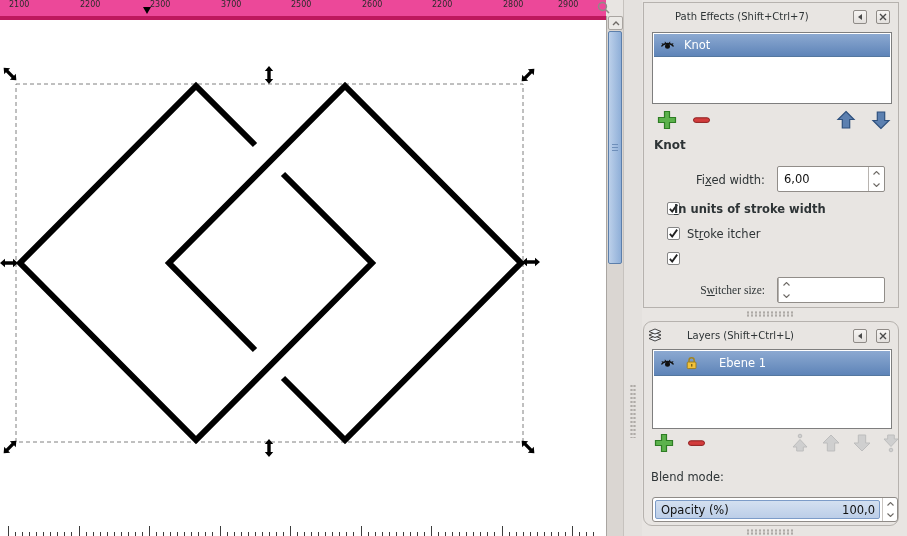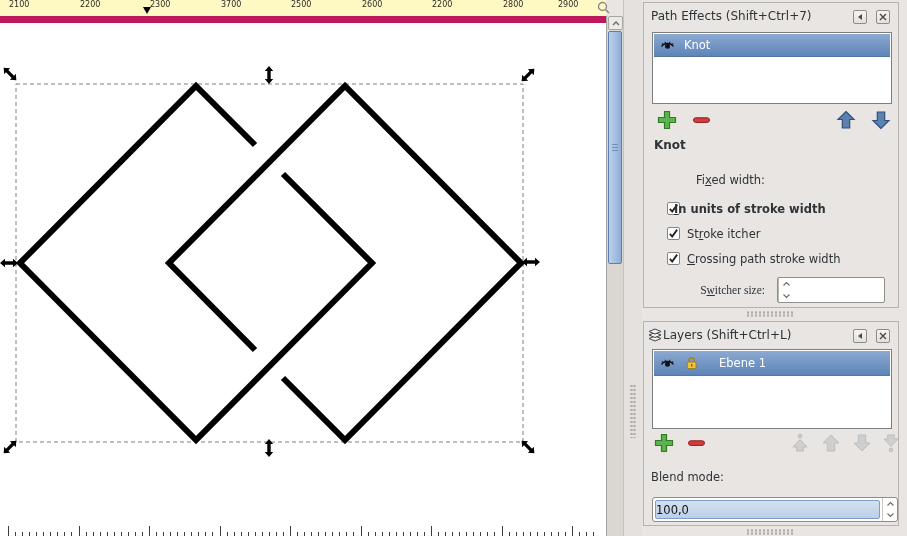--- a/index.html
+++ b/index.html
@@ -2,21 +2,21 @@
 <html><head>
 <meta charset="utf-8">
 <style>
   html,body{margin:0;padding:0;}
   #app{position:relative;width:907px;height:536px;background:#e8e5e2;overflow:hidden;
        font-family:"DejaVu Sans","Liberation Sans",sans-serif;font-size:11px;color:#2e3436;}
   .abs{position:absolute;}
 
   
   #canvas{left:0;top:0;width:606px;height:536px;background:#fff;}
-  #ruler{left:0;top:0;width:606px;height:16px;background:#fef9c3;border-bottom:7px solid #be185d;}
+  #ruler{left:0;top:0;width:606px;height:16px;background:#ec4899;border-bottom:4px solid #be185d;}
   .ruler-num{position:absolute;top:0;font-size:8px;color:#2b2b2b;letter-spacing:0;}
   .tick{position:absolute;bottom:0;width:1px;background:#3c3c3c;}
   #ruler-marker{position:absolute;left:143px;top:7px;width:0;height:0;
       border-left:4px solid transparent;border-right:4px solid transparent;border-top:7px solid #000;}
   #drawing{left:0;top:16px;}
 
   
   #corner-zoom{left:597px;top:1px;width:13px;height:13px;}
   #vscroll{left:606px;top:16px;width:17px;height:520px;background:#dad6d2;border-left:1px solid #a9a5a1;}
   #vscroll-up{position:absolute;left:1px;top:0;width:15px;height:14px;background:#eceae7;
@@ -26,21 +26,21 @@
   #vscroll-thumb:after{content:"";position:absolute;left:3px;right:3px;top:112px;height:8px;
       background:repeating-linear-gradient(#6e8fba 0 1px,transparent 1px 3px);}
   #divider{left:623px;top:0;width:18px;height:536px;background:#e4e1de;border-left:1px solid #c6c2be;}
   .vgrip{width:6px;height:54px;background-image:radial-gradient(circle,#aeaaa6 1px,transparent 1.3px);background-size:3px 4px;}
   .hgrip{width:48px;height:6px;background-image:radial-gradient(circle,#aeaaa6 1px,transparent 1.3px);background-size:4px 3px;}
 
   
   #dock{left:641px;top:0;width:266px;height:536px;}
   .panel{position:absolute;left:2px;width:256px;border:1px solid #b6b2ae;box-sizing:border-box;}
   .panel-header{position:absolute;left:0;top:0;right:0;height:26px;display:flex;align-items:center;padding-left:7px;}
-  .panel-title{font-size:12px;color:#2e3436;}
+  .panel-title{font-size:10px;color:#2e3436;margin-left:24px;}
   .mini-btn{position:absolute;top:7px;width:14px;height:14px;background:linear-gradient(#f7f5f3,#e3e0dd);
       border:1px solid #8f8b87;border-radius:2px;box-sizing:border-box;display:flex;align-items:center;justify-content:center;}
   .listbox{position:absolute;background:#fff;border:1px solid #7e7e7e;box-sizing:border-box;}
   .sel-row{position:absolute;left:1px;right:1px;top:1px;height:22px;display:flex;align-items:center;
       background:linear-gradient(#8ca9d1,#5e84b8);border-bottom:1px solid #54779f;color:#fff;font-size:11.5px;}
   .spinbox{position:absolute;width:108px;height:26px;background:#fff;border:1px solid #918d89;border-radius:2px;
       box-sizing:border-box;display:flex;}
   .spin-val{flex:1;display:flex;align-items:center;padding-left:6px;font-size:11.5px;color:#111;}
   .spin-btns{width:15px;border-left:1px solid #b8b4b0;display:flex;flex-direction:column;}
   .spin-btns div{flex:1;display:flex;align-items:center;justify-content:center;}
@@ -246,62 +246,76 @@
       <svg class="icon-btn" style="left:192px;top:107px;" viewBox="0 0 20 20">
         <path d="M10,1.5 L18,9.5 h-4.3 V18 h-7.4 V9.5 H2 Z" fill="#5c80b0" stroke="#2f517e" stroke-width="1.2"></path>
       </svg>
       <svg class="icon-btn" style="left:227px;top:107px;" viewBox="0 0 20 20">
         <path d="M10,18.5 L2,10.5 h4.3 V2 h7.4 V10.5 H18 Z" fill="#5c80b0" stroke="#2f517e" stroke-width="1.2"></path>
       </svg>
 
       <div class="abs bold" style="left:10px;top:135px;">Knot</div>
 
       <div class="field-label" style="left:1px;top:170px;"><span>Fi</span><span class="u">x</span><span>ed width:</span></div>
+      <div class="spinbox" style="left:133px;top:163px;">
+        <div class="spin-val">6,00</div>
+        <div class="spin-btns">
+          <div>
+              <svg width="7" height="4" viewBox="0 0 7 4">
+                <path d="M0.5,3.5 L3.5,0.5 L6.5,3.5" fill="none" stroke="#6e6a66" stroke-width="1.1"></path>
+              </svg>
+            </div>
+          <div>
+              <svg width="7" height="4" viewBox="0 0 7 4">
+                <path d="M0.5,0.5 L3.5,3.5 L6.5,0.5" fill="none" stroke="#6e6a66" stroke-width="1.1"></path>
+              </svg>
+            </div>
+        </div>
+      </div>
 
       <div class="cb" style="left:23px;top:199px;">
         <svg width="11" height="11" viewBox="0 0 12 12">
             <path d="M2,6.5 L4.6,9.4 L10,1.8" fill="none" stroke="#222" stroke-width="2"></path>
           </svg>
       </div>
       <div class="cb-label" style="left:30px;top:199px;font-weight:bold;"><span></span><span class="u">I</span><span>n units of stroke width</span></div>
 
       <div class="cb" style="left:23px;top:224px;">
         <svg width="11" height="11" viewBox="0 0 12 12">
             <path d="M2,6.5 L4.6,9.4 L10,1.8" fill="none" stroke="#222" stroke-width="2"></path>
           </svg>
       </div>
       <div class="cb-label" style="left:43px;top:224px;"><span>St</span><span class="u">r</span><span>oke itcher</span></div>
 
       <div class="cb" style="left:23px;top:249px;">
         <svg width="11" height="11" viewBox="0 0 12 12">
             <path d="M2,6.5 L4.6,9.4 L10,1.8" fill="none" stroke="#222" stroke-width="2"></path>
           </svg>
       </div>
-      <div class="cb-label" style="left:43px;top:249px;"><span></span><span class="u">C</span><span>rossing path stroke width</span></div>
 
       <div class="field-label" style="left:1px;top:281px;font-family:Liberation Serif, serif;"><span>S</span><span class="u">w</span><span>itcher size:</span></div>
       <div class="spinbox" style="left:133px;top:274px;">
         <div class="spin-btns">
           <div>
               <svg width="7" height="4" viewBox="0 0 7 4">
                 <path d="M0.5,3.5 L3.5,0.5 L6.5,3.5" fill="none" stroke="#6e6a66" stroke-width="1.1"></path>
               </svg>
             </div>
           <div>
               <svg width="7" height="4" viewBox="0 0 7 4">
                 <path d="M0.5,0.5 L3.5,3.5 L6.5,0.5" fill="none" stroke="#6e6a66" stroke-width="1.1"></path>
               </svg>
             </div>
         </div>
       </div>
     </div>
 
     <div class="hgrip abs" style="left:105px;top:311px;"></div>
 
-    <div class="panel" style="top:321px;height:205px;">
+    <div class="panel" style="top:321px;height:205px;border-radius:9px;">
       <div class="panel-header" style="padding-left:3px;">
         <svg width="16" height="14" viewBox="0 0 16 14">
           <g fill="#eef2f6" stroke="#444" stroke-width="1">
             <path d="M2,10.5 L8,8 L14,10.5 L8,13 Z"></path>
             <path d="M2,7 L8,4.5 L14,7 L8,9.5 Z"></path>
             <path d="M2,3.5 L8,1 L14,3.5 L8,6 Z"></path>
           </g>
         </svg>
         <span class="panel-title">Layers (Shift+Ctrl+L)</span>
       </div>
@@ -354,20 +368,21 @@
         <g fill="#cfcfcf" stroke="#bdbdbd">
           <circle cx="10" cy="17" r="1.8"></circle>
             <path d="M10,13.5 L3,6 h3.7 V2 h6.6 v4 H17 Z"></path>
         </g>
       </svg>
 
       <div class="abs" style="left:7px;top:470px;font-size:11.5px;position:absolute;top:148px;">Blend mode:</div>
 
       <div id="opacity-box" style="top:175px;">
         <div id="opacity-fill">
+          <span class="op-label">Opacity (%)</span>
           <span class="op-value">100,0</span>
         </div>
         <div id="opacity-spin">
           <div>
               <svg width="7" height="4" viewBox="0 0 7 4">
                 <path d="M0.5,3.5 L3.5,0.5 L6.5,3.5" fill="none" stroke="#6e6a66" stroke-width="1.1"></path>
               </svg>
             </div>
           <div>
               <svg width="7" height="4" viewBox="0 0 7 4">

